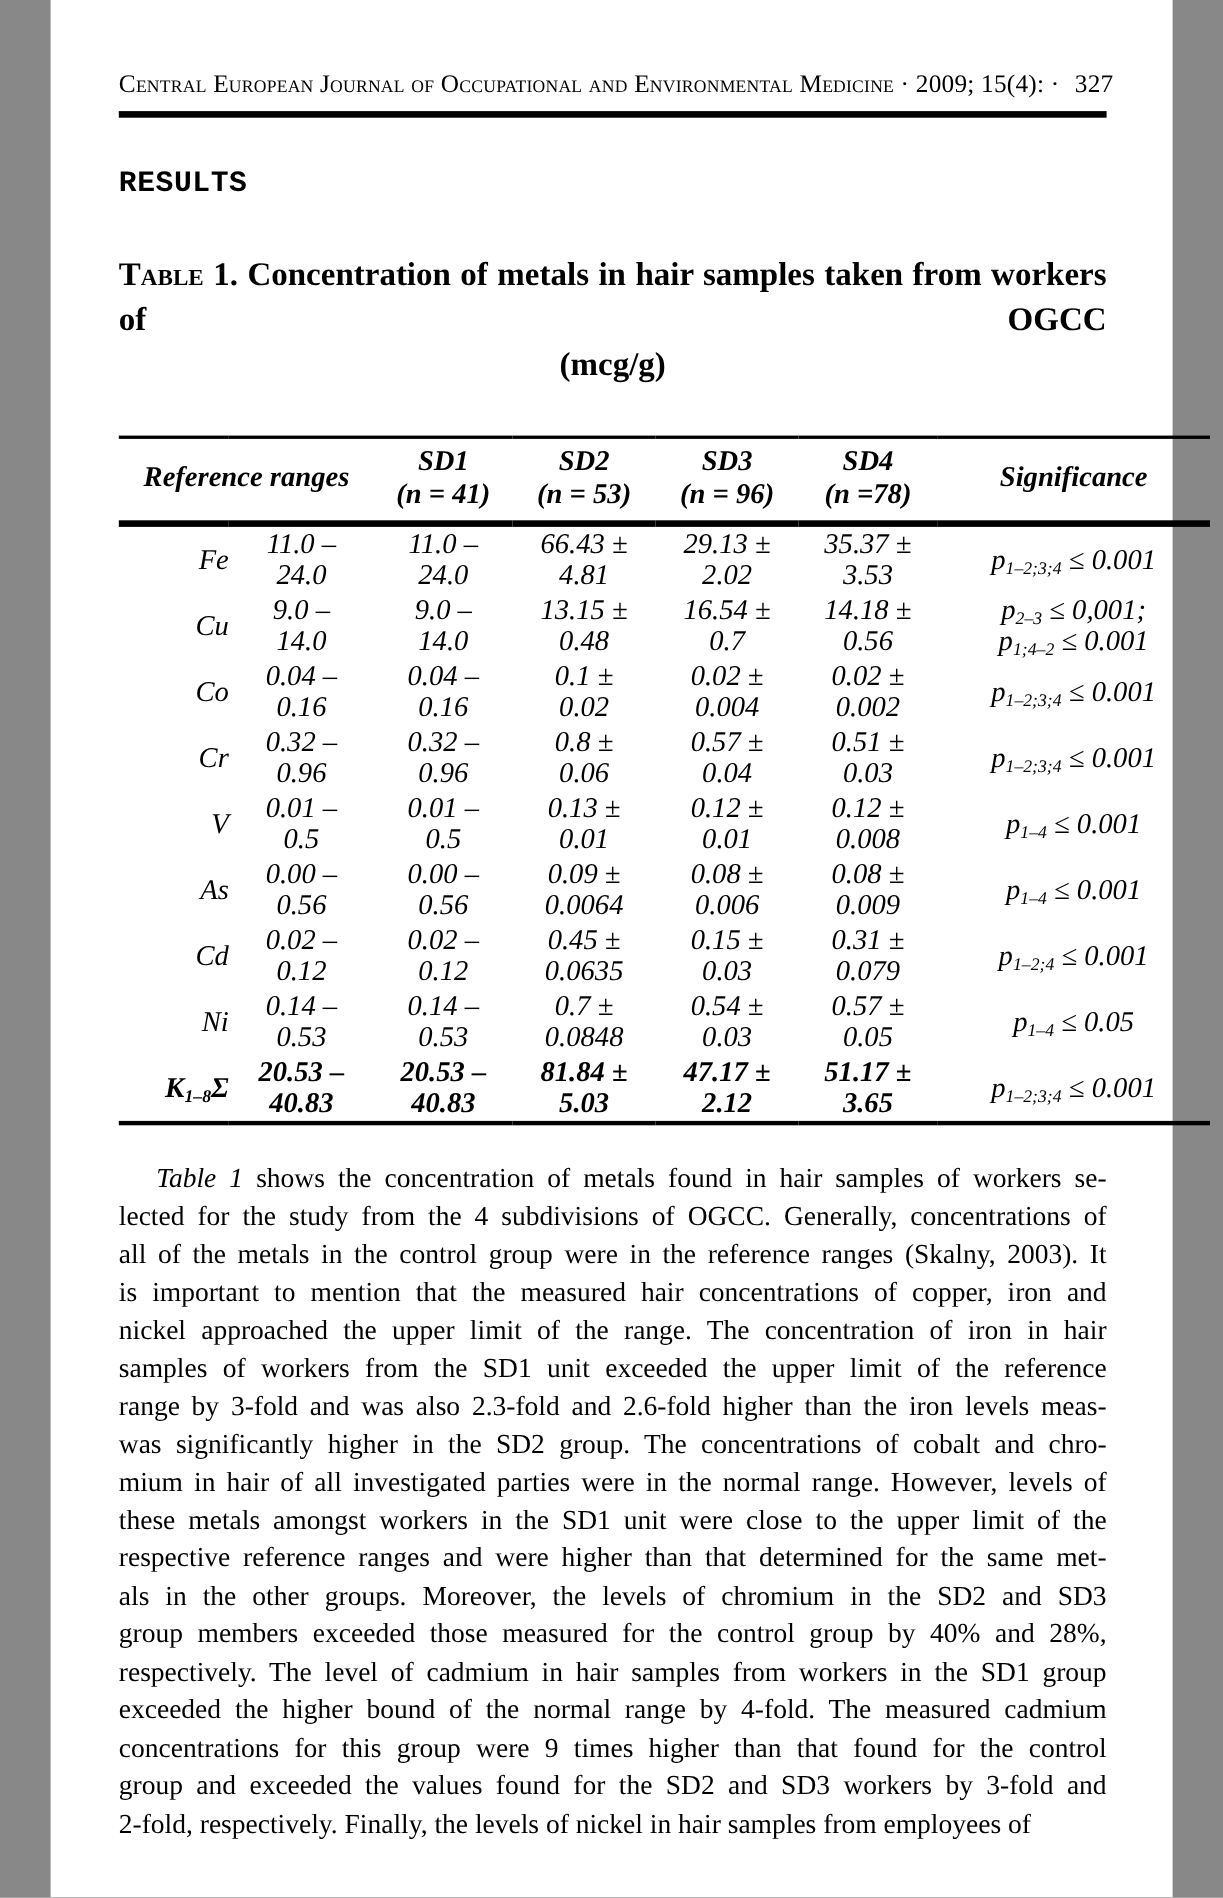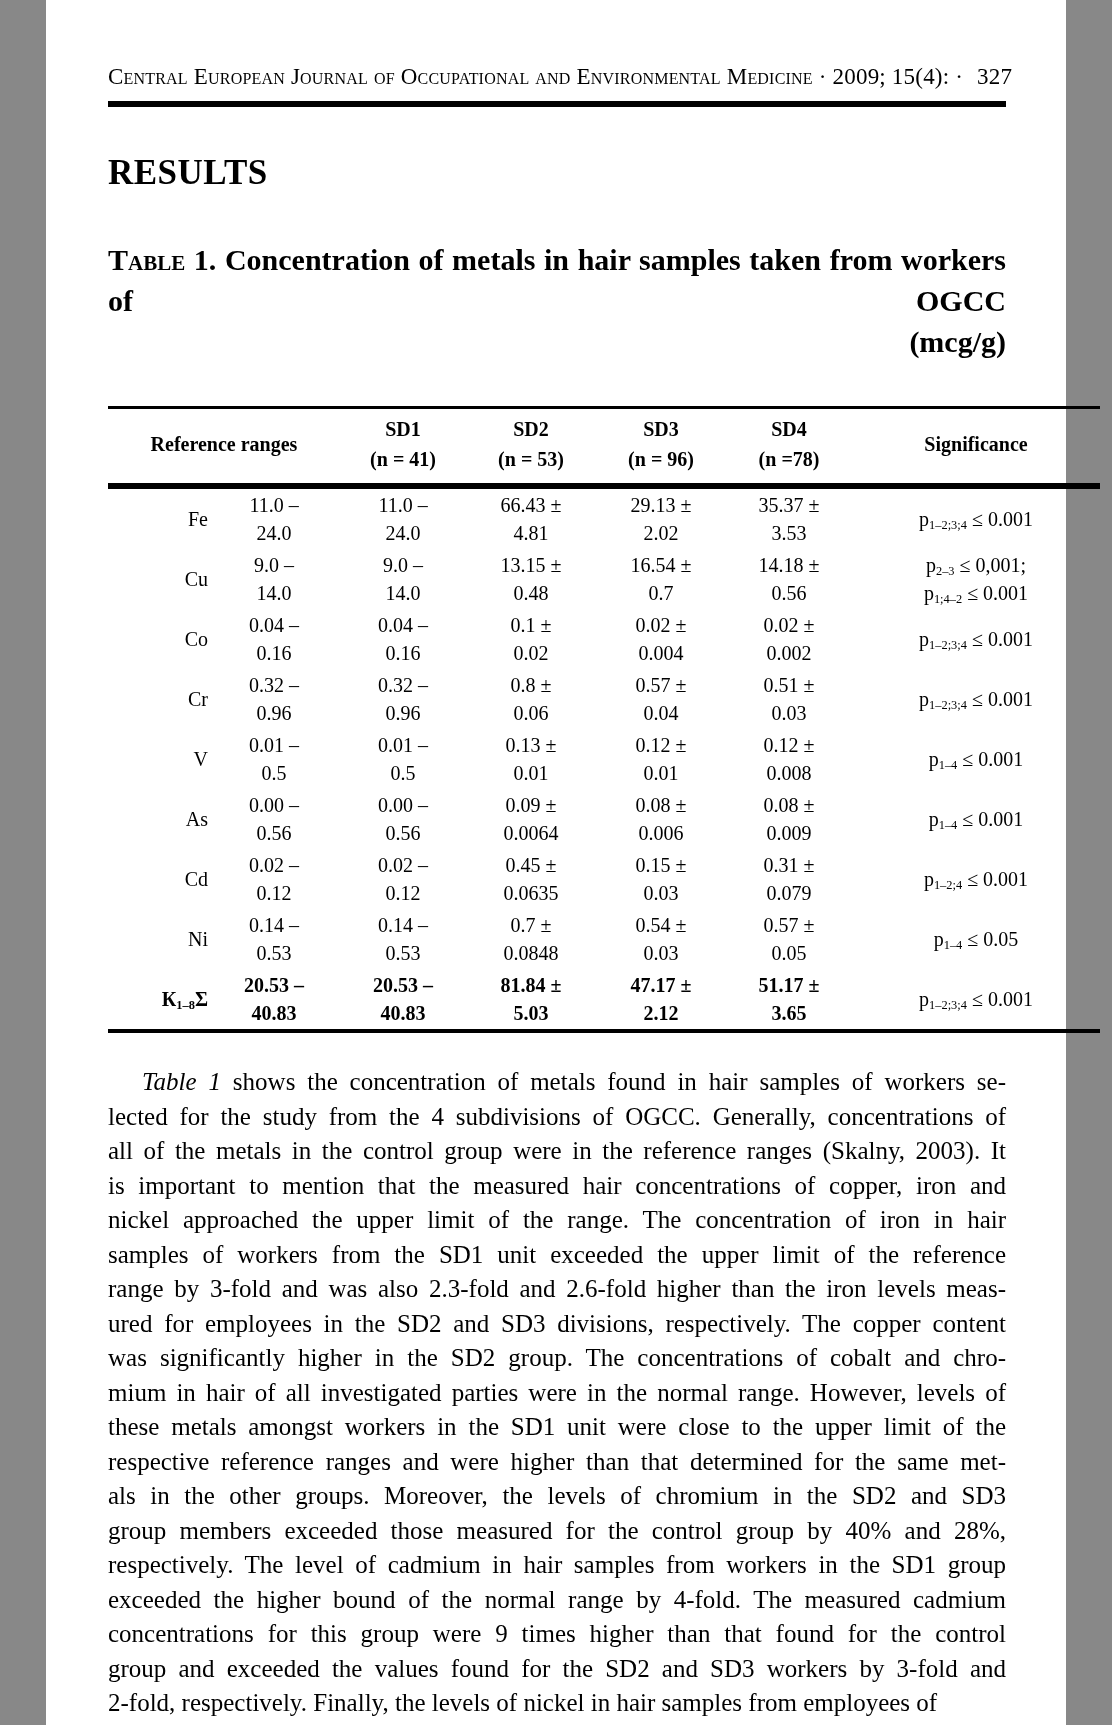--- a/index.html
+++ b/index.html
@@ -9,31 +9,32 @@
     font-family:"Liberation Serif", serif;
     position:relative; margin:0 auto;
   }
   .running-head {
     text-align:center; font-variant:small-caps; font-size:23px;
     white-space:nowrap; letter-spacing:0.2px;
   }
   .running-head .pgnum { margin-left:14px; font-variant:normal; }
   .head-rule { height:6px; background:#000; margin-top:11px; }
   .results {
-    margin:46px 0 0 0; font-size:35px; font-weight:bold; letter-spacing:0.5px;
+    margin:46px 0 0 0; font-size:27px; font-weight:bold; letter-spacing:0.5px;font-family:Liberation Mono, monospace;
   }
   .caption { margin-top:46px; font-weight:bold; font-size:30px; line-height:41px; }
   .cap-line1 { text-align:justify; text-align-last:justify; }
-  .cap-line2 { text-align:right; }
+  .cap-line2 { text-align:center; }
   .sc { font-variant:small-caps; }
 
   table.metals {
     margin-top:44px; width:992px; border-collapse:collapse; table-layout:fixed;
     border-top:3px solid #000; border-bottom:4px solid #000;
-    font-size:20px;
+    font-size:26px;
+    font-style:italic;
   }
   table.metals thead th {
     border-bottom:6px solid #000; font-weight:bold;
     padding:5px 0 9px 0; line-height:30px; vertical-align:middle; text-align:center;
   }
   table.metals tbody td {
     padding:2px 0 2px 0; line-height:28px; text-align:center; vertical-align:middle;
   }
   table.metals tbody td.el { text-align:right; padding-left:8px; }
   table.metals tbody tr.bold-row td { font-weight:bold; }
@@ -336,21 +337,20 @@
   </table>
 
   <div class="bodytext">
       <div class="pline indent"><i>Table 1</i> shows the concentration of metals found in hair samples of workers se-</div>
       <div class="pline">lected for the study from the 4 subdivisions of OGCC. Generally, concentrations of</div>
       <div class="pline">all of the metals in the control group were in the reference ranges (Skalny, 2003). It</div>
       <div class="pline">is important to mention that the measured hair concentrations of copper, iron and</div>
       <div class="pline">nickel approached the upper limit of the range. The concentration of iron in hair</div>
       <div class="pline">samples of workers from the SD1 unit exceeded the upper limit of the reference</div>
       <div class="pline">range by 3-fold and was also 2.3-fold and 2.6-fold higher than the iron levels meas-</div>
-      <div class="pline">ured for employees in the SD2 and SD3 divisions, respectively. The copper content</div>
       <div class="pline">was significantly higher in the SD2 group. The concentrations of cobalt and chro-</div>
       <div class="pline">mium in hair of all investigated parties were in the normal range. However, levels of</div>
       <div class="pline">these metals amongst workers in the SD1 unit were close to the upper limit of the</div>
       <div class="pline">respective reference ranges and were higher than that determined for the same met-</div>
       <div class="pline">als in the other groups. Moreover, the levels of chromium in the SD2 and SD3</div>
       <div class="pline">group members exceeded those measured for the control group by 40% and 28%,</div>
       <div class="pline">respectively. The level of cadmium in hair samples from workers in the SD1 group</div>
       <div class="pline">exceeded the higher bound of the normal range by 4-fold. The measured cadmium</div>
       <div class="pline">concentrations for this group were 9 times higher than that found for the control</div>
       <div class="pline">group and exceeded the values found for the SD2 and SD3 workers by 3-fold and</div>

